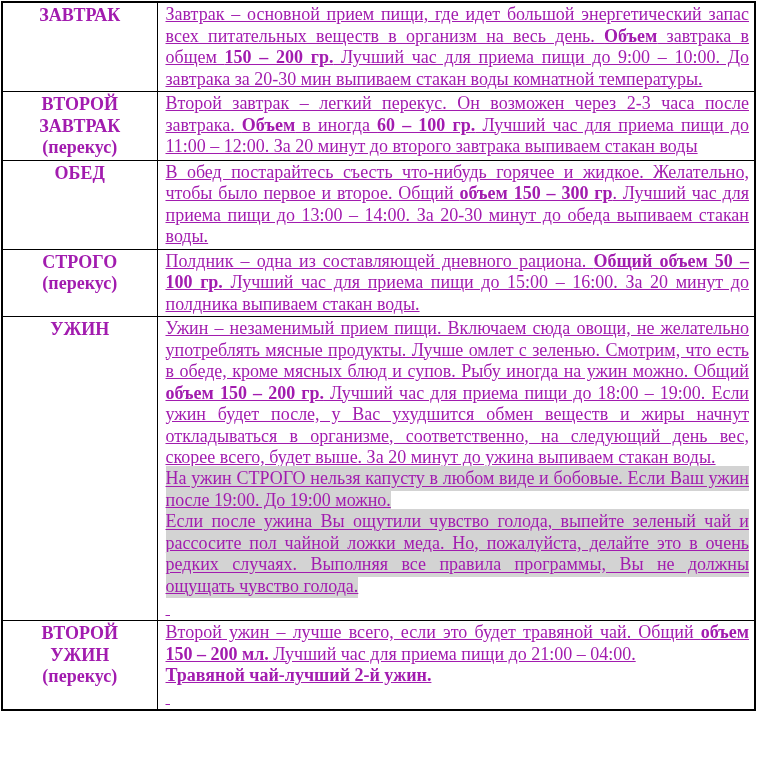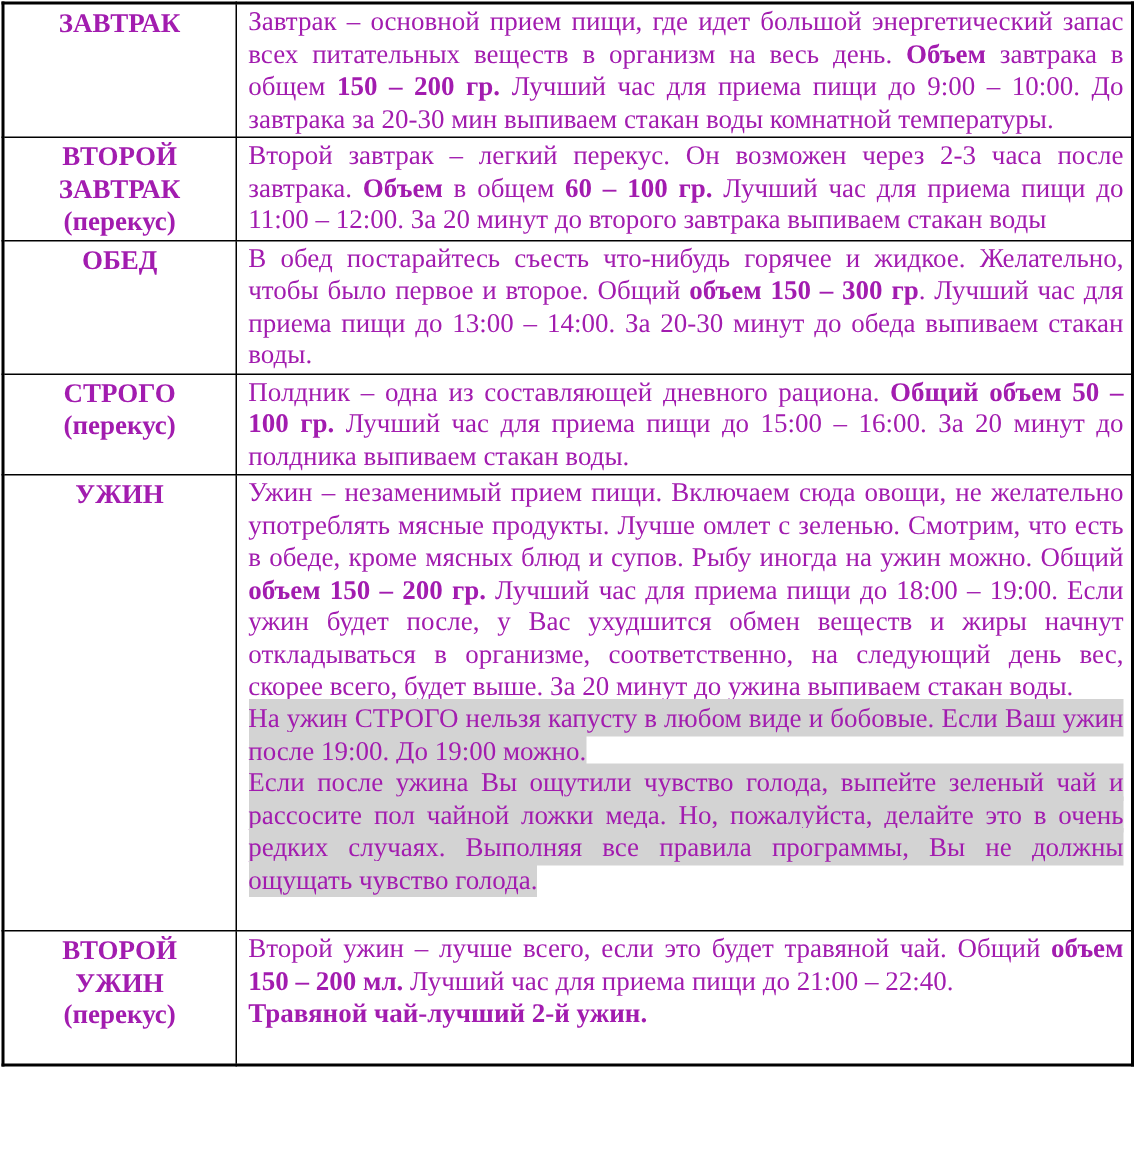--- a/index.html
+++ b/index.html
@@ -34,20 +34,21 @@
     font-weight: bold;
     font-size: 18px;
     line-height: 21.5px;
     padding: 2px 2px 1px 2px;
   }
   td.desc-cell {
     font-size: 18px;
     line-height: 21.5px;
     text-align: justify;
     padding: 1px 5px 1px 8px;
+    text-decoration: underline;
   }
   .para {
     text-align: justify;
   }
   .b { font-weight: bold; }
   .hl {
     background: var(--hl, #d3d3d3);
     padding: 2.4px 0;
   }
 </style>
@@ -69,21 +70,21 @@
             <div class="para"><span>Завтрак – основной прием пищи, где идет большой энергетический запас всех питательных веществ в организм на весь день. </span><span class="b">Объем</span><span> завтрака в общем </span><span class="b">150 – 200 гр.</span><span> Лучший час для приема пищи до 9:00 – 10:00. До завтрака за 20-30 мин выпиваем стакан воды комнатной температуры.</span></div>
           </td>
         </tr>
         <tr>
           <td class="name-cell">
             <div>ВТОРОЙ</div>
             <div>ЗАВТРАК</div>
             <div>(перекус)</div>
           </td>
           <td class="desc-cell">
-            <div class="para"><span>Второй завтрак – легкий перекус. Он возможен через 2-3 часа после завтрака. </span><span class="b">Объем</span><span> в общем </span><span class="b">60 – 100 гр.</span><span> Лучший час для приема пищи до 11:00 – 12:00. За 20 минут до второго завтрака выпиваем стакан воды</span></div>
+            <div class="para"><span>Второй завтрак – легкий перекус. Он возможен через 2-3 часа после завтрака. </span><span class="b">Объем</span><span> в иногда </span><span class="b">60 – 100 гр.</span><span> Лучший час для приема пищи до 11:00 – 12:00. За 20 минут до второго завтрака выпиваем стакан воды</span></div>
           </td>
         </tr>
         <tr>
           <td class="name-cell">
             <div>ОБЕД</div>
           </td>
           <td class="desc-cell">
             <div class="para"><span>В обед постарайтесь съесть что-нибудь горячее и жидкое. Желательно, чтобы было первое и второе.  Общий </span><span class="b">объем  150 – 300 гр</span><span>. Лучший час для приема пищи до 13:00 – 14:00. За 20-30 минут до обеда выпиваем стакан воды.</span></div>
           </td>
         </tr>
@@ -107,20 +108,20 @@
             <div class="para">&nbsp;</div>
           </td>
         </tr>
         <tr>
           <td class="name-cell">
             <div>ВТОРОЙ</div>
             <div>УЖИН</div>
             <div>(перекус)</div>
           </td>
           <td class="desc-cell">
-            <div class="para"><span>Второй ужин – лучше всего, если это будет травяной чай. Общий </span><span class="b">объем  150 – 200 мл.</span><span> Лучший час для приема пищи до 21:00 – 22:40.</span></div>
+            <div class="para"><span>Второй ужин – лучше всего, если это будет травяной чай. Общий </span><span class="b">объем  150 – 200 мл.</span><span> Лучший час для приема пищи до 21:00 – 04:00.</span></div>
             <div class="para"><span class="b">Травяной чай-лучший 2-й ужин.</span></div>
             <div class="para">&nbsp;</div>
           </td>
         </tr>
       </tbody>
   </table>
 </div>
 
 </body></html>

